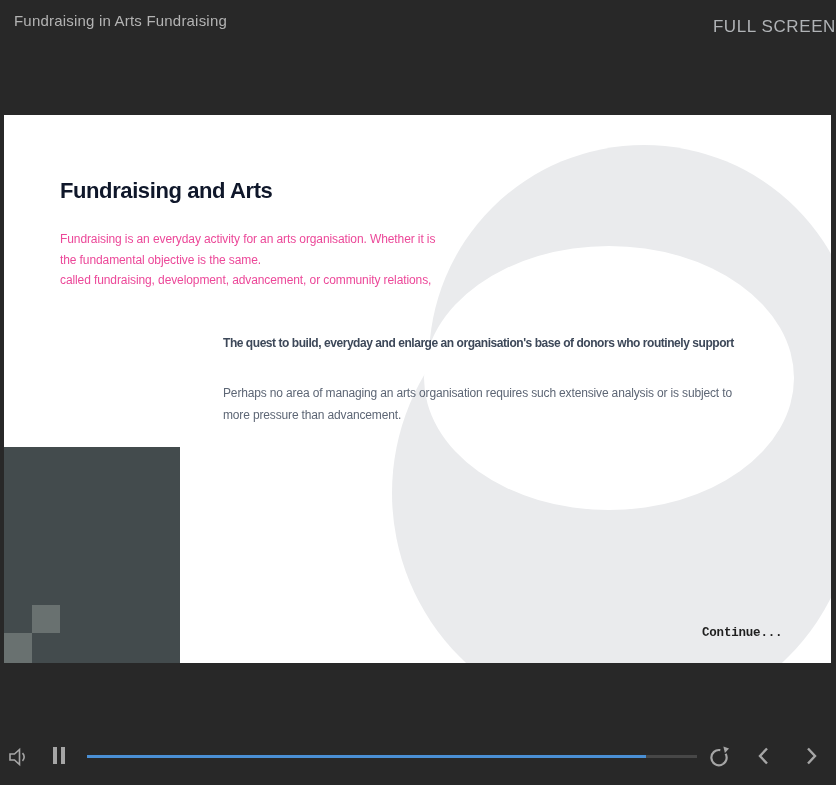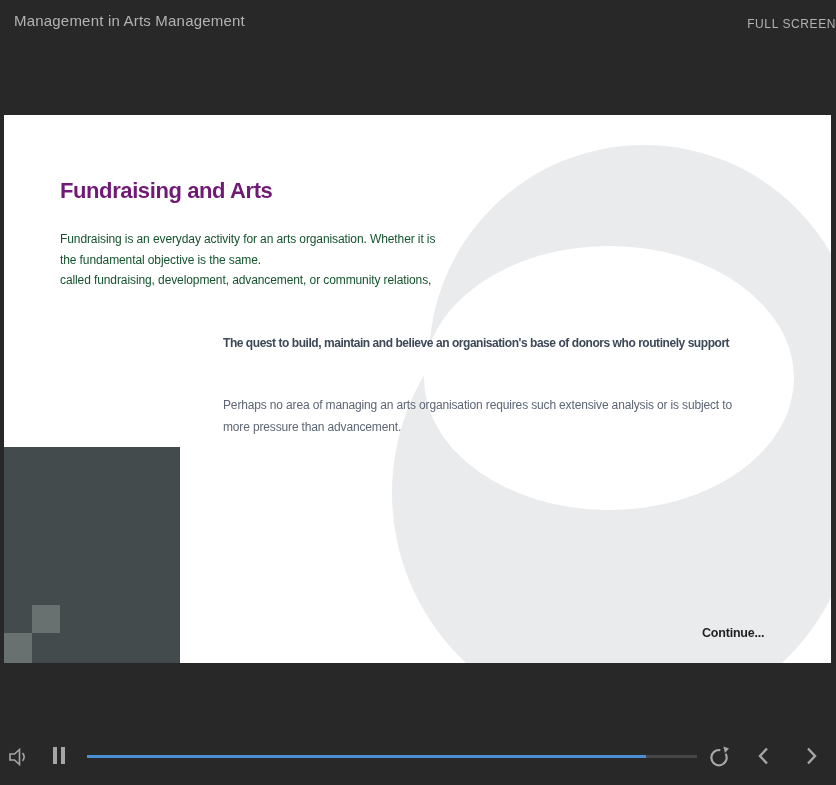--- a/index.html
+++ b/index.html
@@ -16,61 +16,61 @@
     background: #282828;
   }
   .course-title {
     position: absolute; left: 14px; top: 12px;
     font-size: 15px; color: #b3b3b3; letter-spacing: 0.2px;
   }
   .fullscreen-btn {
     position: absolute; right: 0px; top: 17px;
     background: none; border: none; cursor: pointer;
     font-family: "Liberation Sans", sans-serif;
-    font-size: 12px; color: #b0b3b6; letter-spacing: 0.6px;
+    font-size: 17px; color: #b0b3b6; letter-spacing: 0.6px;
   }
 
   
   .slide {
     position: absolute; left: 4px; top: 115px;
     width: 827px; height: 548px;
     background: #ffffff; overflow: hidden;
   }
   .decor-svg { position: absolute; left: 0; top: 0; }
 
   .dark-panel {
     position: absolute; left: 0; top: 332px; width: 176px; height: 216px;
     background: #434b4d;
   }
   .sq { position: absolute; background: #697170; }
   .sq1 { left: 28px; top: 158px; width: 28px; height: 28px; }
   .sq2 { left: 0;   top: 186px; width: 28px; height: 30px; }
 
   .slide-title {
     position: absolute; left: 56px; top: 63px;
-    font-size: 22px; font-weight: bold; color: #701a75; letter-spacing: -0.4px;
+    font-size: 22px; font-weight: bold; color: #0f172a; letter-spacing: -0.4px;
   }
   .textblock { position: absolute; white-space: nowrap; }
   .intro {
     left: 56px; top: 114px;
-    font-size: 12px; color: #14532d; line-height: 20.5px; letter-spacing: -0.1px;
+    font-size: 12px; color: #ec4899; line-height: 20.5px; letter-spacing: -0.1px;
   }
   .emphasis {
     left: 219px; top: 218px;
     font-size: 12px; font-weight: bold; color: #3d4859;
     line-height: 21.5px; letter-spacing: -0.45px;
   }
   .bodytext {
-    left: 219px; top: 280px;
+    left: 219px; top: 268px;
     font-size: 12px; color: #5d6675; line-height: 21.5px; letter-spacing: -0.15px;
   }
   .continue-btn {
     position: absolute; left: 698px; top: 511px;
     background: none; border: none; cursor: pointer;
-    font-family: Liberation Sans, sans-serif;
+    font-family: Liberation Mono, monospace;
     font-size: 12.5px; font-weight: bold; color: #1f1f1f; letter-spacing: -0.2px;
   }
 
   
   .controls {
     position: absolute; left: 0; top: 663px; width: 836px; height: 122px;
     background: #282828;
   }
   .icon-btn { position: absolute; background: none; border: none; cursor: pointer; padding: 0; }
   .volume-btn  { left: 8px;  top: 83px; width: 22px; height: 22px; }
@@ -85,21 +85,21 @@
     background: #474747; cursor: pointer;
   }
   .progress-fill {
     height: 100%; width: 0; background: #4a8fd4;
   }
 </style>
 </head>
 <body>
 
 <header class="topbar">
-  <div class="course-title">Management in Arts Management</div>
+  <div class="course-title">Fundraising in Arts Fundraising</div>
   <button class="fullscreen-btn">FULL SCREEN</button>
 </header>
 
 <main class="slide">
 
   <svg class="decor-svg" width="827" height="548" viewBox="0 0 827 548" aria-hidden="true">
     <circle cx="640" cy="245" r="215" fill="#eaebed"></circle>
     <circle cx="620" cy="378" r="232" fill="#eaebed"></circle>
     <ellipse cx="605" cy="263" rx="185" ry="132" fill="#ffffff"></ellipse>
   </svg>
@@ -111,21 +111,21 @@
 
   <h1 class="slide-title">Fundraising and Arts</h1>
 
   <div class="textblock intro">
     <div>Fundraising is an everyday activity for an arts organisation. Whether it is</div>
     <div>the fundamental objective is the same.</div>
     <div>called fundraising, development, advancement, or community relations,</div>
   </div>
 
   <div class="textblock emphasis">
-    <div>The quest to build, maintain and believe an organisation's base of donors who routinely support</div>
+    <div>The quest to build, everyday and enlarge an organisation's base of donors who routinely support</div>
   </div>
 
   <div class="textblock bodytext">
     <div>Perhaps no area of managing an arts organisation requires such extensive analysis or is subject to</div>
     <div>more pressure than advancement.</div>
   </div>
 
   <button class="continue-btn">Continue...</button>
 </main>
 

